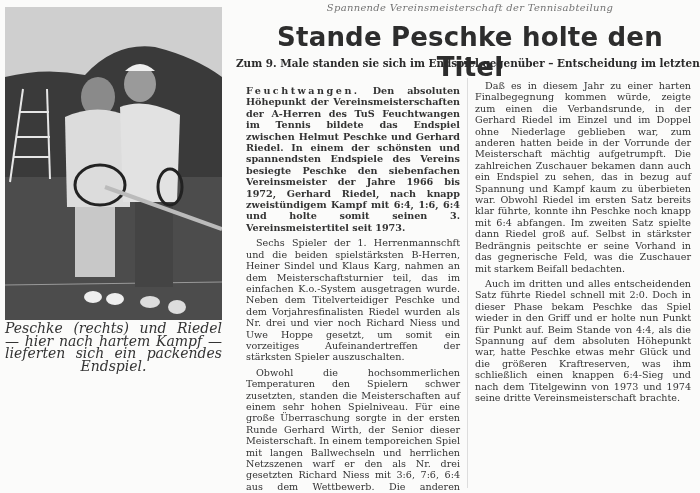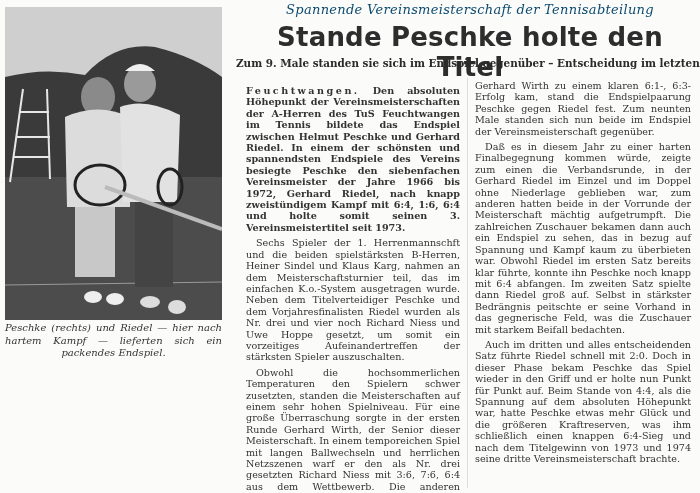--- a/index.html
+++ b/index.html
@@ -2,23 +2,23 @@
 <html><head>
 <meta charset="utf-8">
 <style>
   html, body { margin:0; padding:0; }
   body { width:700px; height:493px; background:#fbfbfa; position:relative; overflow:hidden;
          font-family:"DejaVu Serif", serif; color:#2a2a2a; }
   .photo { position:absolute; left:5px; top:7px; width:217px; height:313px; background:#555;
            overflow:hidden; }
   .photo svg { width:100%; height:100%; display:block; }
   .caption { position:absolute; left:5px; top:322px; width:217px; font-style:italic;
-             font-size:10px; line-height:12.5px; text-align:justify; text-align-last:center; color:#333; }
+             font-size:14px; line-height:12.5px; text-align:justify; text-align-last:center; color:#333; }
   .kicker { position:absolute; left:240px; top:2px; width:460px; text-align:center; font-style:italic;
-            font-size:13px; letter-spacing:0.3px; color:#0c4a6e; }
+            font-size:10px; letter-spacing:0.3px; color:#737373; }
   .headline { position:absolute; left:240px; top:22px; width:460px; text-align:center;
               font-family:"DejaVu Sans", sans-serif; font-weight:bold; font-size:26px; letter-spacing:0.2px; color:#2d2d2d; }
   .subhead { position:absolute; left:236px; top:57px; width:464px; text-align:center; font-weight:bold;
              font-size:10.4px; color:#2a2a2a; white-space:nowrap; }
   .col { position:absolute; font-size:9.6px; line-height:11.4px; text-align:justify; color:#333; }
   .col p { margin:4px; text-indent:10px; hyphens:auto; }
   .col p.first { text-indent:0; }
   .col1 { left:242px; top:81px; width:222px; }
   .col1 .lead { font-weight:bold; }
   .col1 .place { letter-spacing:2.5px; }
@@ -67,16 +67,15 @@
 <div class="col col1">
   <p class="first lead"><span class="place">Feuchtwangen.</span><span> Den absoluten Höhepunkt der Vereinsmeisterschaften der A-Herren des TuS Feuchtwangen im Tennis bildete das Endspiel zwischen Helmut Peschke und Gerhard Riedel. In einem der schönsten und spannendsten Endspiele des Vereins besiegte Peschke den siebenfachen Vereinsmeister der Jahre 1966 bis 1972, Gerhard Riedel, nach knapp zweistündigem Kampf mit 6:4, 1:6, 6:4 und holte somit seinen 3. Vereinsmeistertitel seit 1973.</span></p>
   <p>Sechs Spieler der 1. Herrenmannschft und die beiden spielstärksten B-Herren, Heiner Sindel und Klaus Karg, nahmen an dem Meisterschaftsturnier teil, das im einfachen K.o.-System ausgetragen wurde. Neben dem Titelverteidiger Peschke und dem Vorjahresfinalisten Riedel wurden als Nr. drei und vier noch Richard Niess und Uwe Hoppe gesetzt, um somit ein vorzeitiges Aufeinandertreffen der stärksten Spieler auszuschalten.</p>
   <p>Obwohl die hochsommerlichen Temperaturen den Spielern schwer zusetzten, standen die Meisterschaften auf einem sehr hohen Spielniveau. Für eine große Überraschung sorgte in der ersten Runde Gerhard Wirth, der Senior dieser Meisterschaft. In einem temporeichen Spiel mit langen Ballwechseln und herrlichen Netzszenen warf er den als Nr. drei gesetzten Richard Niess mit 3:6, 7:6, 6:4 aus dem Wettbewerb. Die anderen gesetzten Spieler überstanden die erste Runde ohne Satzverlust. Es spielten: Peschke gegen Karg (6:2, 6:2), Riedel gegen Wagner (6:1, 6:1) und Hoppe gegen Sindel (6:3, 6:1).</p>
 
 </div>
 
 <div class="rule"></div>
 
 <div class="col col2">
-  <p class="first">Gerhard Wirth zu einem klaren 6:1-, 6:3-Erfolg kam, stand die Endspielpaarung Peschke gegen Riedel fest. Zum neunten Male standen sich nun beide im Endspiel der Vereinsmeisterschaft gegenüber.</p>
   <p>Daß es in diesem Jahr zu einer harten Finalbegegnung kommen würde, zeigte zum einen die Verbandsrunde, in der Gerhard Riedel im Einzel und im Doppel ohne Niederlage geblieben war, zum anderen hatten beide in der Vorrunde der Meisterschaft mächtig aufgetrumpft. Die zahlreichen Zuschauer bekamen dann auch ein Endspiel zu sehen, das in bezug auf Spannung und Kampf kaum zu überbieten war. Obwohl Riedel im ersten Satz bereits klar führte, konnte ihn Peschke noch knapp mit 6:4 abfangen. Im zweiten Satz spielte dann Riedel groß auf. Selbst in stärkster Bedrängnis peitschte er seine Vorhand in das gegnerische Feld, was die Zuschauer mit starkem Beifall bedachten.</p>
   <p>Auch im dritten und alles entscheidenden Satz führte Riedel schnell mit 2:0. Doch in dieser Phase bekam Peschke das Spiel wieder in den Griff und er holte nun Punkt für Punkt auf. Beim Stande von 4:4, als die Spannung auf dem absoluten Höhepunkt war, hatte Peschke etwas mehr Glück und die größeren Kraftreserven, was ihm schließlich einen knappen 6:4-Sieg und nach dem Titelgewinn von 1973 und 1974 seine dritte Vereinsmeisterschaft brachte.</p>
 </div>
 
 </body></html>

